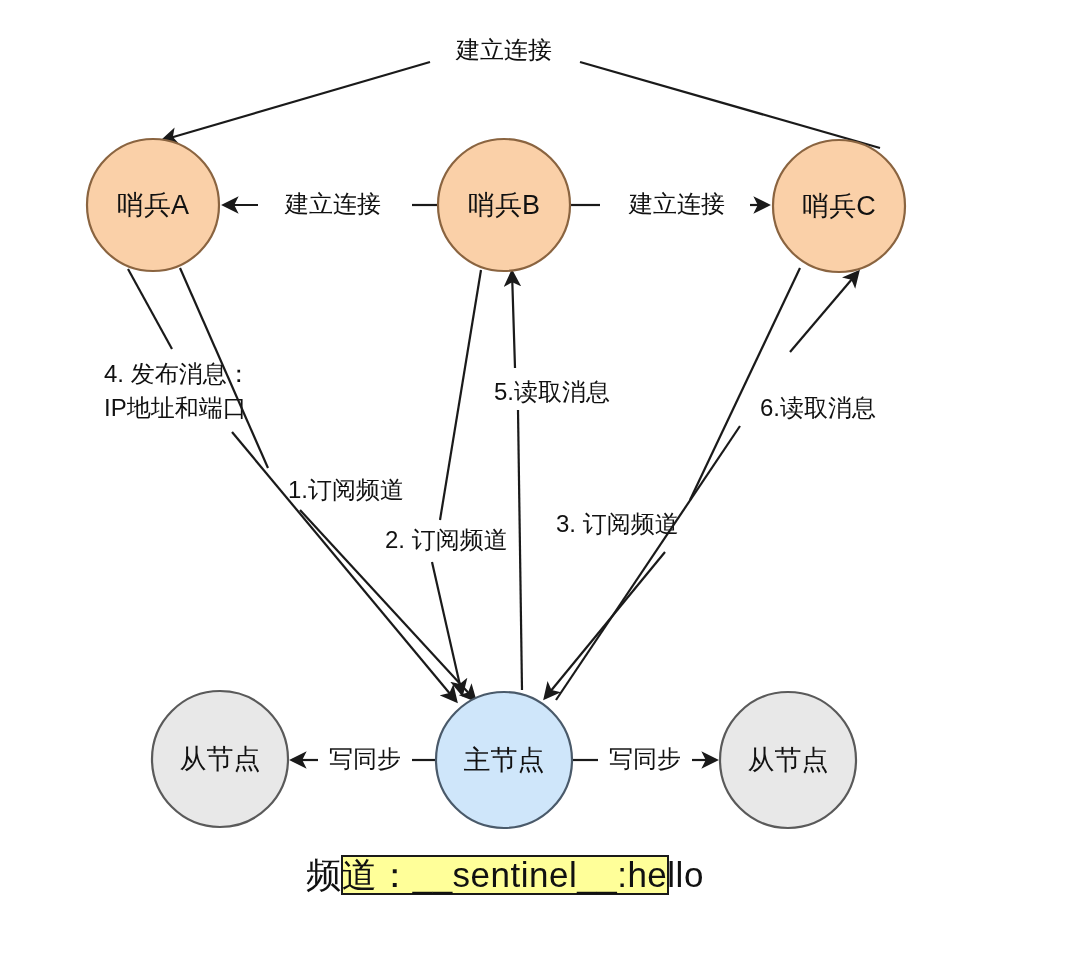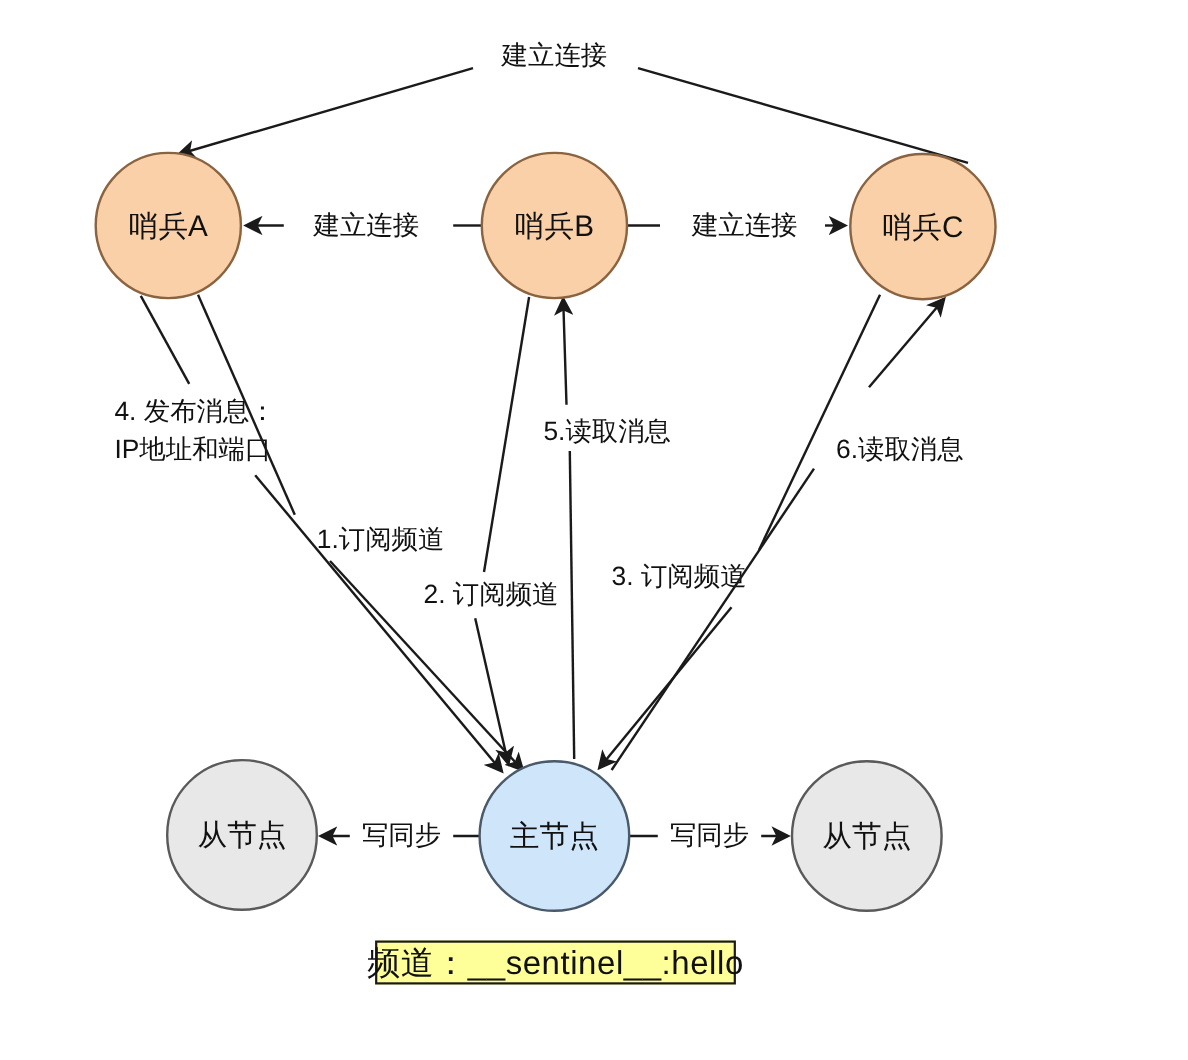--- a/index.html
+++ b/index.html
@@ -57,21 +57,21 @@
     stroke-width: 2.2;
   }
   .channel-box {
     position: absolute;
     background: #ffff99;
     border: 2px solid #1a1a1a;
     box-sizing: border-box;
     display: flex;
     align-items: center;
     justify-content: center;
-    font-size: 30px;
+    font-size: 35px;
     color: #111111;
     white-space: nowrap;
     letter-spacing: 0.5px;
   }
   .watermark {
     position: absolute;
     font-size: 26px;
     font-weight: bold;
     color: #701a75;
     letter-spacing: 1px;

